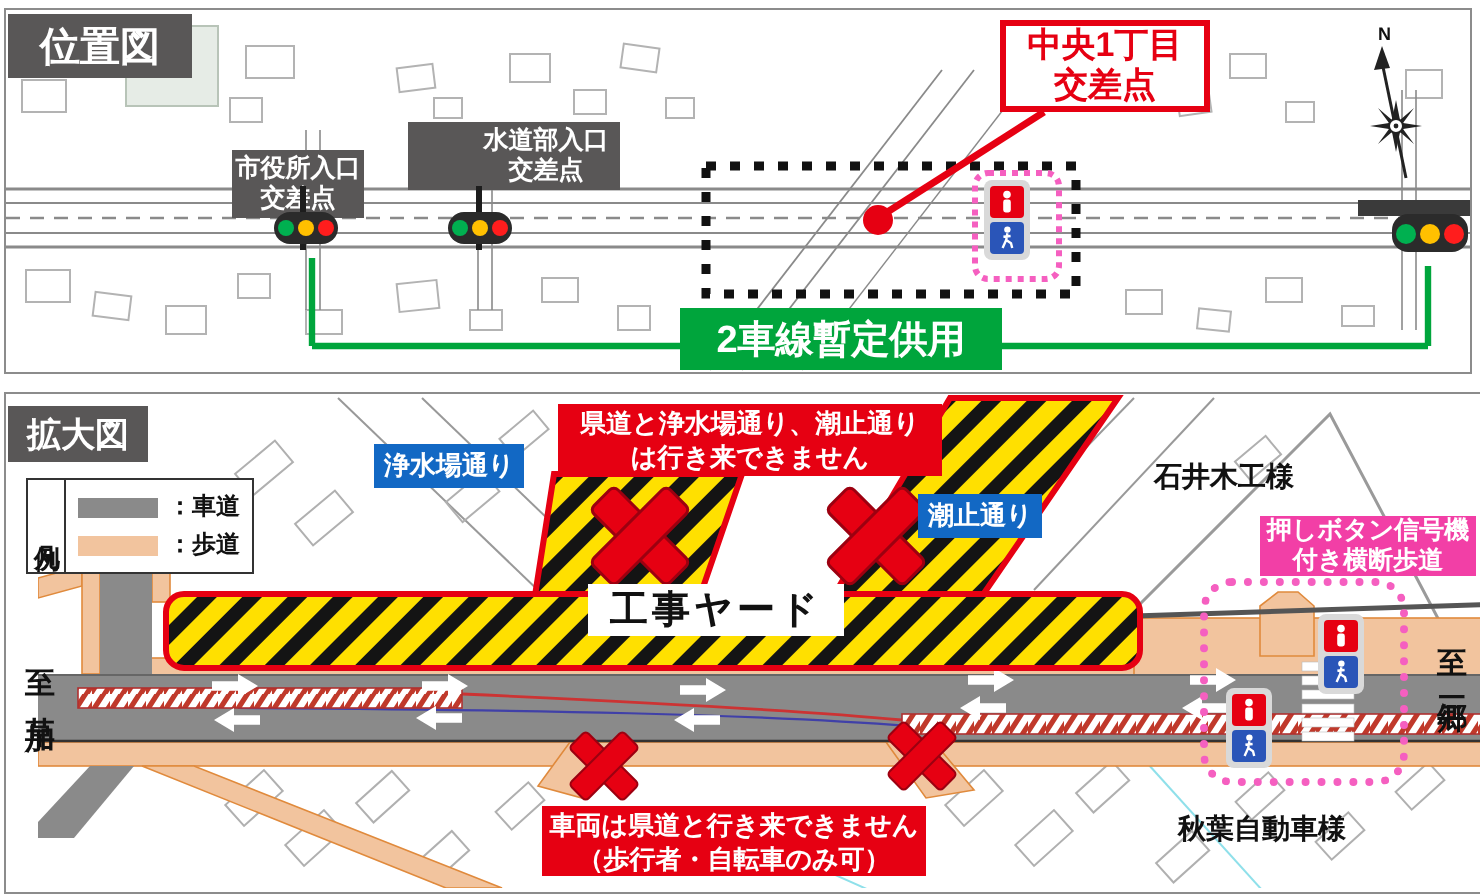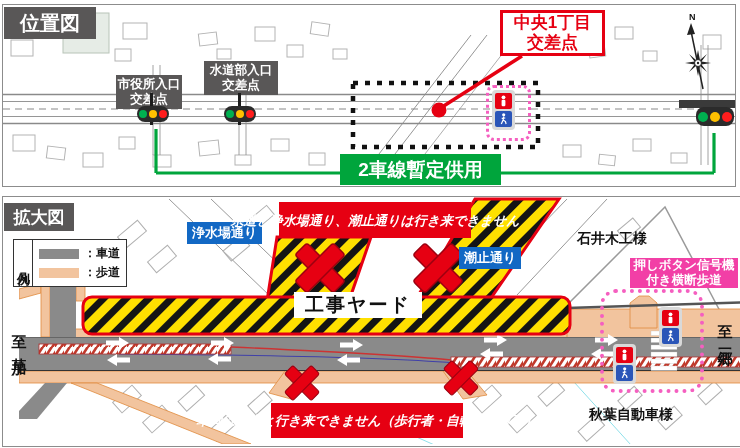--- a/index.html
+++ b/index.html
@@ -10,21 +10,21 @@
   #map-bottom{left:2px;top:196px;width:734px;height:249px;padding-left:16px;}
   .abs{position:absolute;}
   .titlebox{background:#595757;color:#fff;font-weight:bold;display:flex;align-items:center;justify-content:center;}
   .graylabel{background:#595757;color:#fff;font-weight:bold;font-size:12.5px;line-height:15px;text-align:center;
              display:flex;flex-direction:column;align-items:center;justify-content:center;}
   .redbox{background:#fff;border:3.5px solid #e60012;color:#e60012;font-weight:bold;font-size:17px;line-height:20px;
           text-align:center;display:flex;flex-direction:column;align-items:center;justify-content:center;}
   .greenbox{background:#00a53c;color:#fff;font-weight:bold;font-size:19px;display:flex;align-items:center;justify-content:center;}
   .bluelabel{background:#1268c4;color:#fff;font-weight:bold;font-size:13px;padding:2px 5px;white-space:nowrap;}
   .redbanner{background:#e60012;color:#fff;font-weight:bold;font-size:13px;line-height:17px;text-align:center;
-             display:flex;flex-direction:row;align-items:center;justify-content:center;white-space:nowrap;font-style:italic;}
+             display:flex;flex-direction:column;align-items:center;justify-content:center;white-space:nowrap;}
   .pinklabel{background:#f23fa6;color:#fff;font-weight:bold;font-size:12.5px;line-height:15px;text-align:center;
              display:flex;flex-direction:column;align-items:center;justify-content:center;white-space:nowrap;}
   .blacktext{color:#111;font-weight:bold;font-size:14px;white-space:nowrap;}
   .vtext{writing-mode:vertical-rl;text-orientation:upright;font-weight:bold;font-size:15px;color:#111;letter-spacing:3px;white-space:pre;}
   .pinkdots{border:4px dotted #f55fc0;border-radius:16px;}
   .stem{background:#1d1d1d;}
   .vsig{background:#2b2b2b;border-radius:8px;display:flex;align-items:center;justify-content:center;gap:2px;}
   .lamp{border-radius:50%;display:block;}
   .lamp.g{background:#00b050;} .lamp.y{background:#ffc000;} .lamp.r{background:#ff1d1d;}
   .psig{background:#d9d9d9;border-radius:4px;padding:3px;display:flex;flex-direction:column;gap:2px;align-items:center;}
@@ -121,21 +121,21 @@
         <text x="686" y="15" font-size="9" font-weight="bold" fill="#111">N</text>
       </g>
     </svg>
 
     <div class="abs titlebox" style="left:1px;top:2px;width:92px;height:32px;font-size:20px;">位置図</div>
 
     <div class="abs graylabel" style="left:113px;top:56px;width:66px;height:34px;margin-top:14px;">
       <span>市役所入口</span>
       <span>交差点</span>
     </div>
-    <div class="abs graylabel" style="left:201px;top:56px;width:74px;height:34px;">
+    <div class="abs graylabel" style="left:201px;top:56px;width:74px;height:34px;padding-left:32px;">
       <span>水道部入口</span>
       <span>交差点</span>
     </div>
     <div class="abs stem" style="left:147px;top:88px;width:3px;height:32px;"></div>
     <div class="abs stem" style="left:235px;top:88px;width:3px;height:32px;"></div>
 
     <div class="abs vsig" style="left:134px;top:101px;width:32px;height:16px;">
       <span class="lamp g" style="width:8px;height:8px;"></span>
       <span class="lamp y" style="width:8px;height:8px;"></span>
       <span class="lamp r" style="width:8px;height:8px;"></span>

